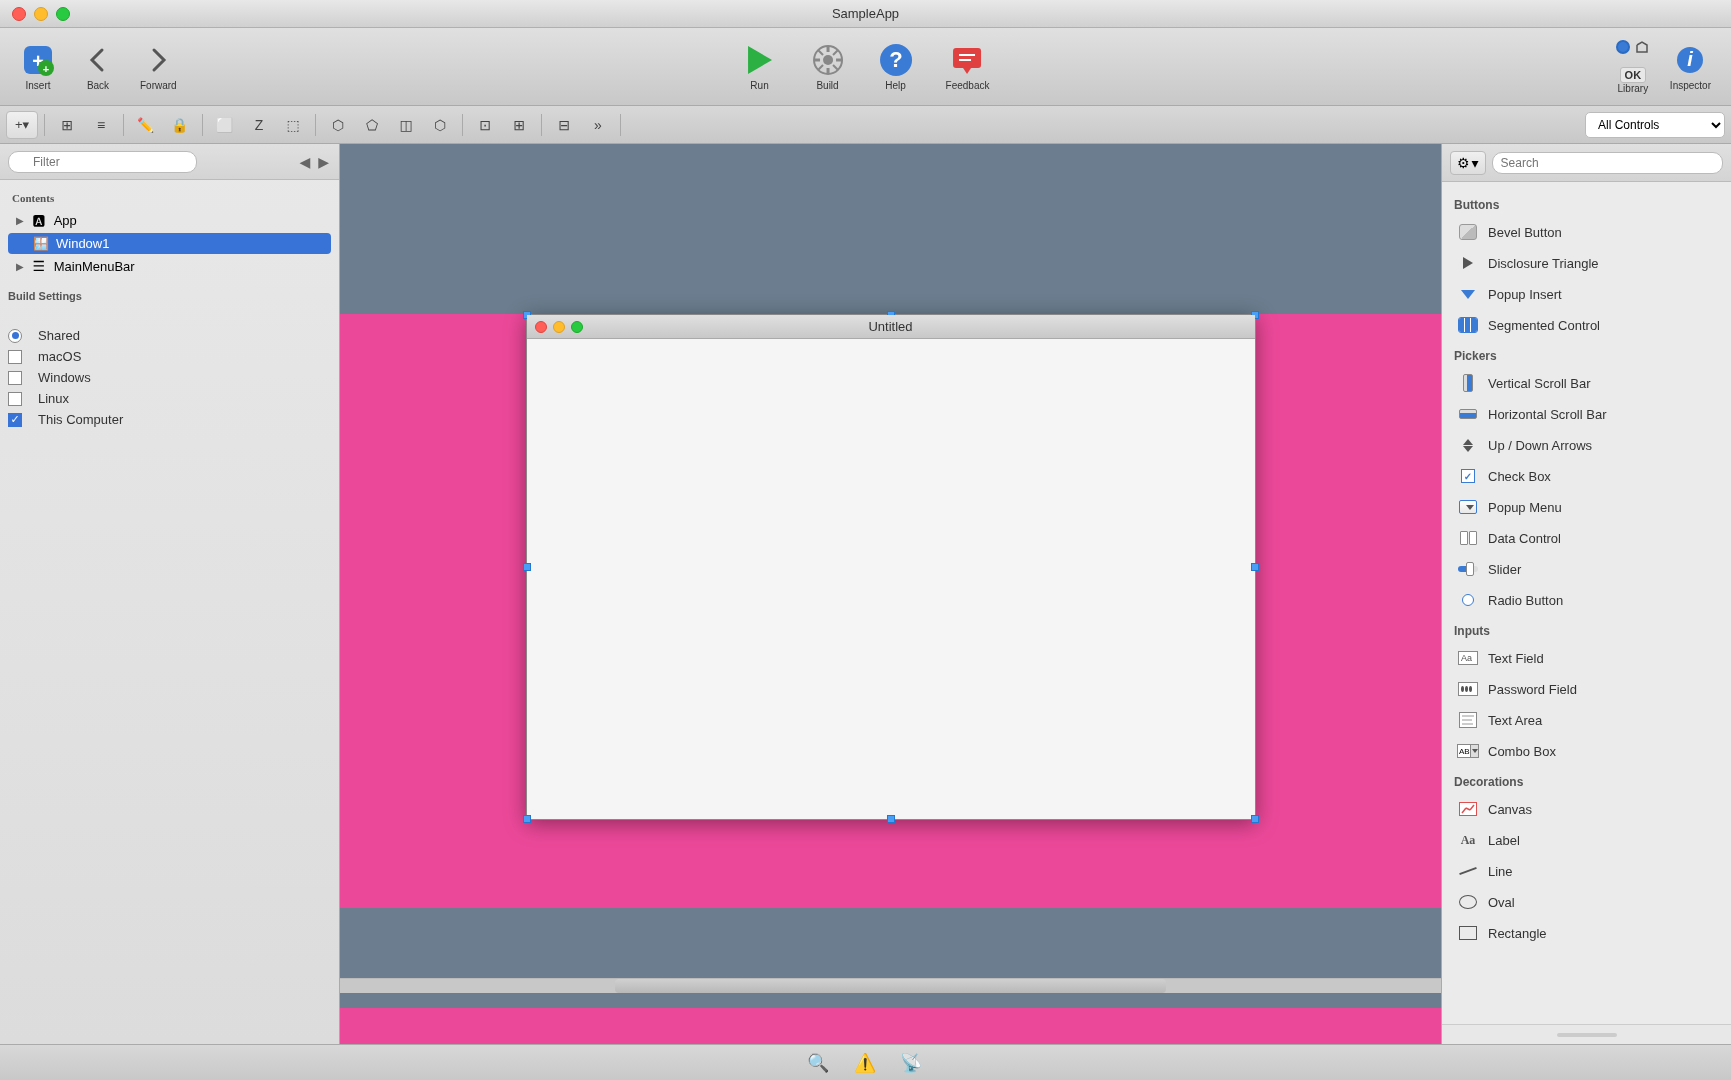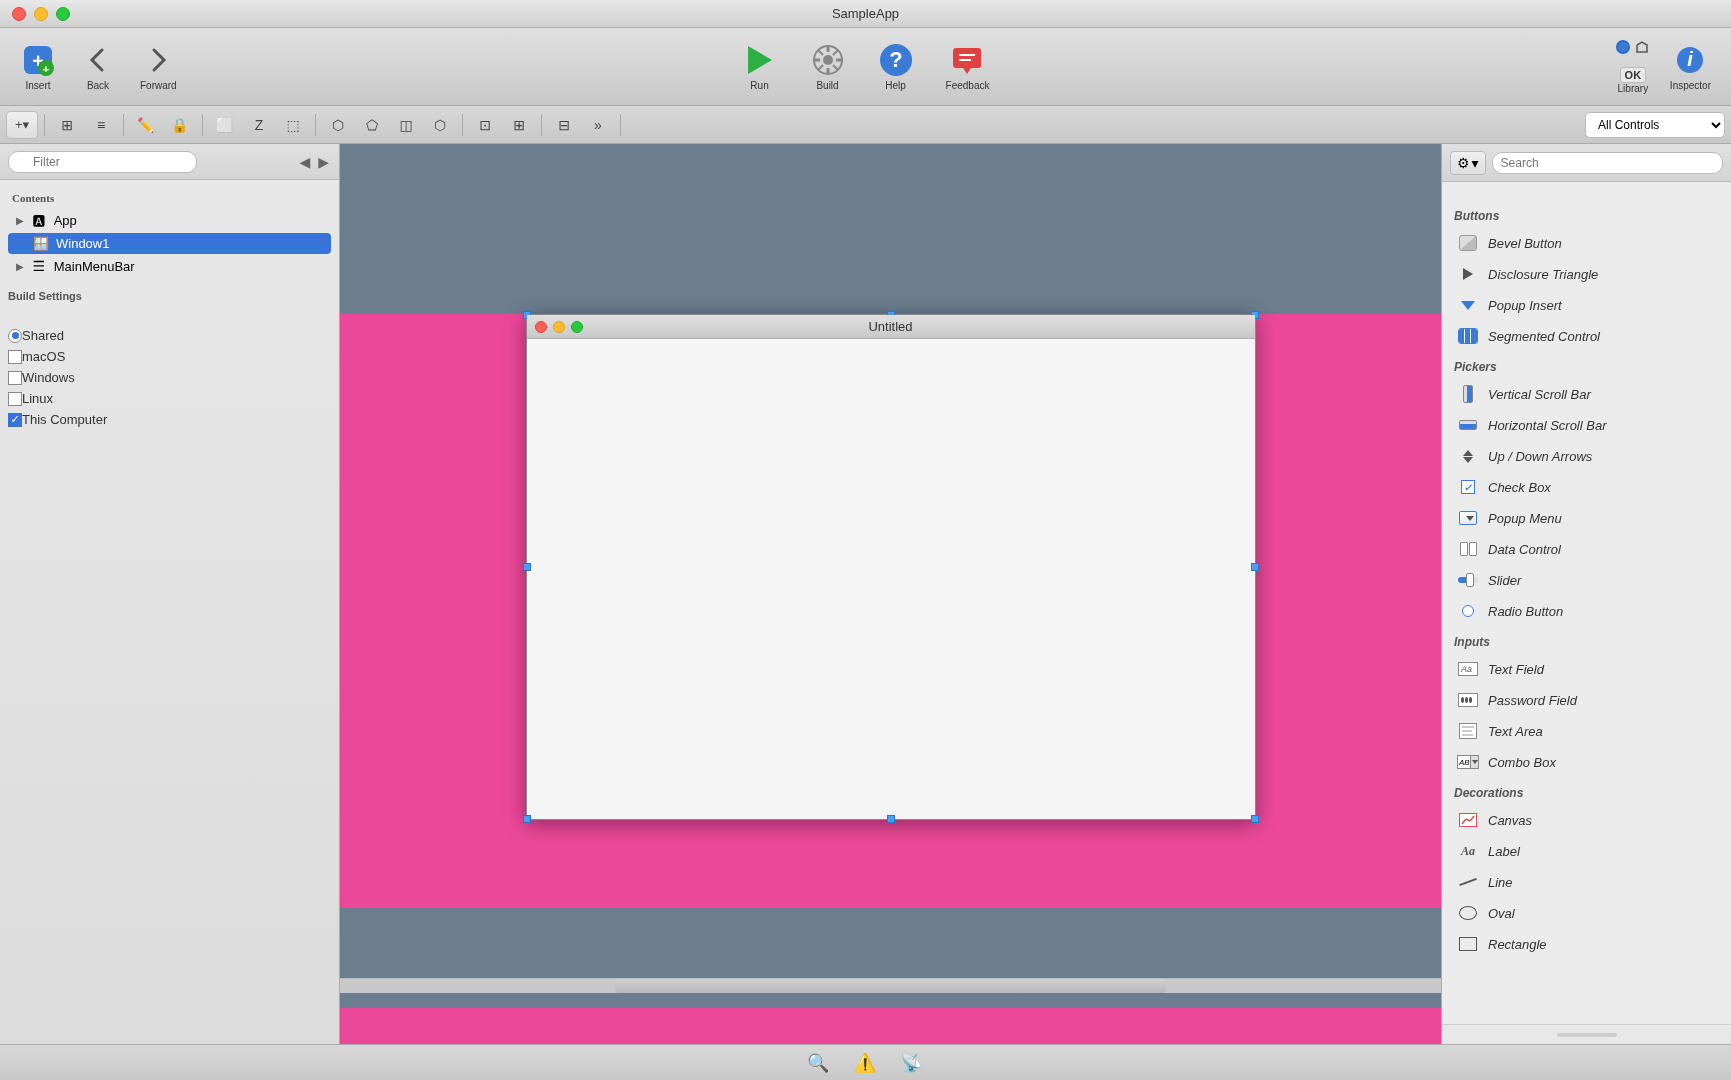--- a/index.html
+++ b/index.html
@@ -221,21 +221,21 @@
     .build-settings-title {
       font-size: 11px;
       font-weight: 700;
       color: #555;
       margin-bottom: 23px;
     }
     .build-item {
       display: flex;
       align-items: center;
       padding: 3px 0;
-      gap: 0;
+      gap: 16px;
       cursor: pointer;
     }
     .radio-outer {
       width: 14px;
       height: 14px;
       border-radius: 50%;
       border: 1.5px solid #888;
       background: white;
       display: flex;
       align-items: center;
@@ -367,22 +367,21 @@
       border: 1px solid #bbb;
       border-radius: 10px;
       background: white;
       padding: 0 8px;
       font-size: 12px;
     }
 
     .components-list {
       flex: 1;
       overflow-y: auto;
-      padding: 19px 0;
-      font-style: italic;
+      padding: 8px 0;
     }
     .component-section-title {
       font-size: 12px;
       font-weight: 600;
       color: #555;
       padding: 8px 12px 4px 12px;
     }
     .component-item {
       display: flex;
       align-items: center;

